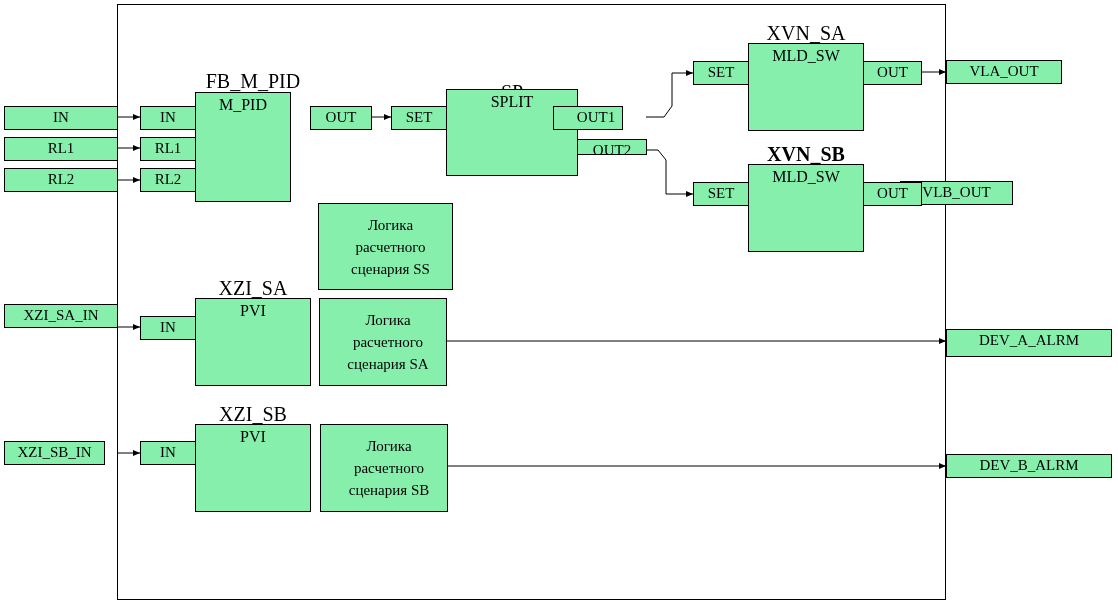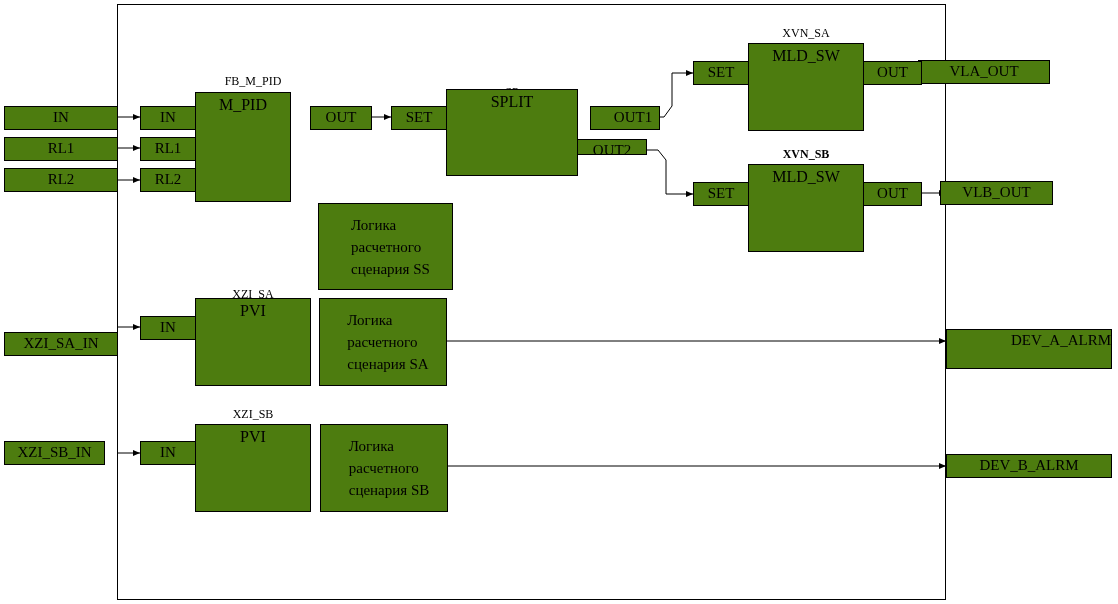--- a/index.html
+++ b/index.html
@@ -1,23 +1,23 @@
 <!DOCTYPE html>
 <html><head>
 <meta charset="utf-8">
 <style>
   html, body { margin: 0; padding: 0; background: #ffffff; }
   body { width: 1118px; height: 604px; position: relative; overflow: hidden;
          font-family: "Liberation Serif", serif; color: #000; }
   .abs { position: absolute; box-sizing: border-box; }
-  .box { border: 1px solid #000; background: #4d7c0f; }
+  .box { border: 1px solid #000; background: #86efac; }
   .pin { font-size: 15px; line-height: 20px; text-align: center; }
-  .title { font-size: 12px; text-align: center; line-height: 18px; }
+  .title { font-size: 20px; text-align: center; line-height: 18px; }
   .blockname { font-size: 16px; text-align: center; line-height: 20px; padding-top: 2px; }
-  .logic { font-size: 15px; text-align: left; line-height: 22px; display:flex; align-items:center; justify-content:center;padding-left:10px; }
+  .logic { font-size: 15px; text-align: center; line-height: 22px; display:flex; align-items:center; justify-content:center;padding-left:10px; }
   svg.wires { position: absolute; left: 0; top: 0; }
 </style>
 </head>
 <body>
 
 <div class="abs box" style="left:117px;top:4px;width:829px;height:596px;background:transparent;"></div>
 
 <svg class="wires" width="1118" height="604">
   <defs>
     <marker id="arr" markerWidth="8" markerHeight="8" refX="7" refY="4" orient="auto" markerUnits="userSpaceOnUse">
@@ -36,60 +36,60 @@
     <line x1="118" y1="327" x2="140" y2="327" marker-end="url(#arr)"></line>
     <line x1="118" y1="453" x2="140" y2="453" marker-end="url(#arr)"></line>
     <line x1="447" y1="341" x2="946" y2="341" marker-end="url(#arr)"></line>
     <line x1="448" y1="466" x2="946" y2="466" marker-end="url(#arr)"></line>
   </g>
 </svg>
 
 <div class="abs box pin" style="left:4px;top:106px;width:114px;height:24px;">IN</div>
 <div class="abs box pin" style="left:4px;top:137px;width:114px;height:24px;">RL1</div>
 <div class="abs box pin" style="left:4px;top:168px;width:114px;height:24px;">RL2</div>
-<div class="abs box pin" style="left:4px;top:332px;width:114px;height:24px;">XZI_SA_IN</div>
+<div class="abs box pin" style="left:4px;top:304px;width:114px;height:24px;">XZI_SA_IN</div>
 <div class="abs box pin" style="left:4px;top:441px;width:101px;height:24px;">XZI_SB_IN</div>
 
-<div class="abs box pin" style="left:918px;top:60px;width:132px;height:24px;">VLA_OUT</div>
-<div class="abs box pin" style="left:940px;top:181px;width:113px;height:24px;">VLB_OUT</div>
-<div class="abs box pin" style="left:946px;top:329px;width:166px;height:40px;text-align:right;">DEV_A_ALRM</div>
+<div class="abs box pin" style="left:946px;top:60px;width:116px;height:24px;">VLA_OUT</div>
+<div class="abs box pin" style="left:900px;top:181px;width:113px;height:24px;">VLB_OUT</div>
+<div class="abs box pin" style="left:946px;top:329px;width:166px;height:28px;">DEV_A_ALRM</div>
 <div class="abs box pin" style="left:946px;top:454px;width:166px;height:24px;">DEV_B_ALRM</div>
 
 <div class="abs title" style="left:195px;top:72px;width:116px;">FB_M_PID</div>
 <div class="abs box blockname" style="left:195px;top:92px;width:96px;height:110px;"><span>M_PID</span></div>
 <div class="abs box pin" style="left:140px;top:106px;width:56px;height:24px;">IN</div>
 <div class="abs box pin" style="left:140px;top:137px;width:56px;height:24px;">RL1</div>
 <div class="abs box pin" style="left:140px;top:168px;width:56px;height:24px;">RL2</div>
 <div class="abs box pin" style="left:310px;top:106px;width:62px;height:24px;">OUT</div>
 
 <div class="abs title" style="left:446px;top:83px;width:132px;">SP</div>
 <div class="abs box blockname" style="left:446px;top:89px;width:132px;height:87px;text-align:center;"><span>SPLIT</span></div>
 <div class="abs box pin" style="left:391px;top:106px;width:56px;height:24px;">SET</div>
-<div class="abs box pin" style="left:590px;top:106px;width:70px;height:24px;padding-left:16px;">OUT1</div>
+<div class="abs box pin" style="left:553px;top:106px;width:70px;height:24px;padding-left:16px;">OUT1</div>
 <div class="abs box pin" style="left:577px;top:139px;width:70px;height:16px;">OUT2</div>
 
 <div class="abs title" style="left:748px;top:24px;width:116px;">XVN_SA</div>
 <div class="abs box blockname" style="left:748px;top:43px;width:116px;height:88px;"><span>MLD_SW</span></div>
 <div class="abs box pin" style="left:693px;top:61px;width:56px;height:24px;">SET</div>
 <div class="abs box pin" style="left:863px;top:61px;width:59px;height:24px;">OUT</div>
 
 <div class="abs title" style="left:748px;top:145px;width:116px;font-weight:bold;">XVN_SB</div>
 <div class="abs box blockname" style="left:748px;top:164px;width:116px;height:88px;"><span>MLD_SW</span></div>
 <div class="abs box pin" style="left:693px;top:182px;width:56px;height:24px;">SET</div>
 <div class="abs box pin" style="left:863px;top:182px;width:59px;height:24px;">OUT</div>
 
 <div class="abs box logic" style="left:318px;top:203px;width:135px;height:87px;">
   <div>
     <div>Логика</div>
     <div>расчетного</div>
     <div>сценария SS</div>
   </div>
 </div>
 
-<div class="abs title" style="left:195px;top:285px;width:116px;text-decoration:underline;">XZI_SA</div>
+<div class="abs title" style="left:195px;top:279px;width:116px;">XZI_SA</div>
 <div class="abs box blockname" style="left:195px;top:298px;width:116px;height:88px;"><span>PVI</span></div>
 <div class="abs box pin" style="left:140px;top:316px;width:56px;height:24px;">IN</div>
 
 <div class="abs box logic" style="left:319px;top:298px;width:128px;height:88px;">
   <div>
     <div>Логика</div>
     <div>расчетного</div>
     <div>сценария SA</div>
   </div>
 </div>

